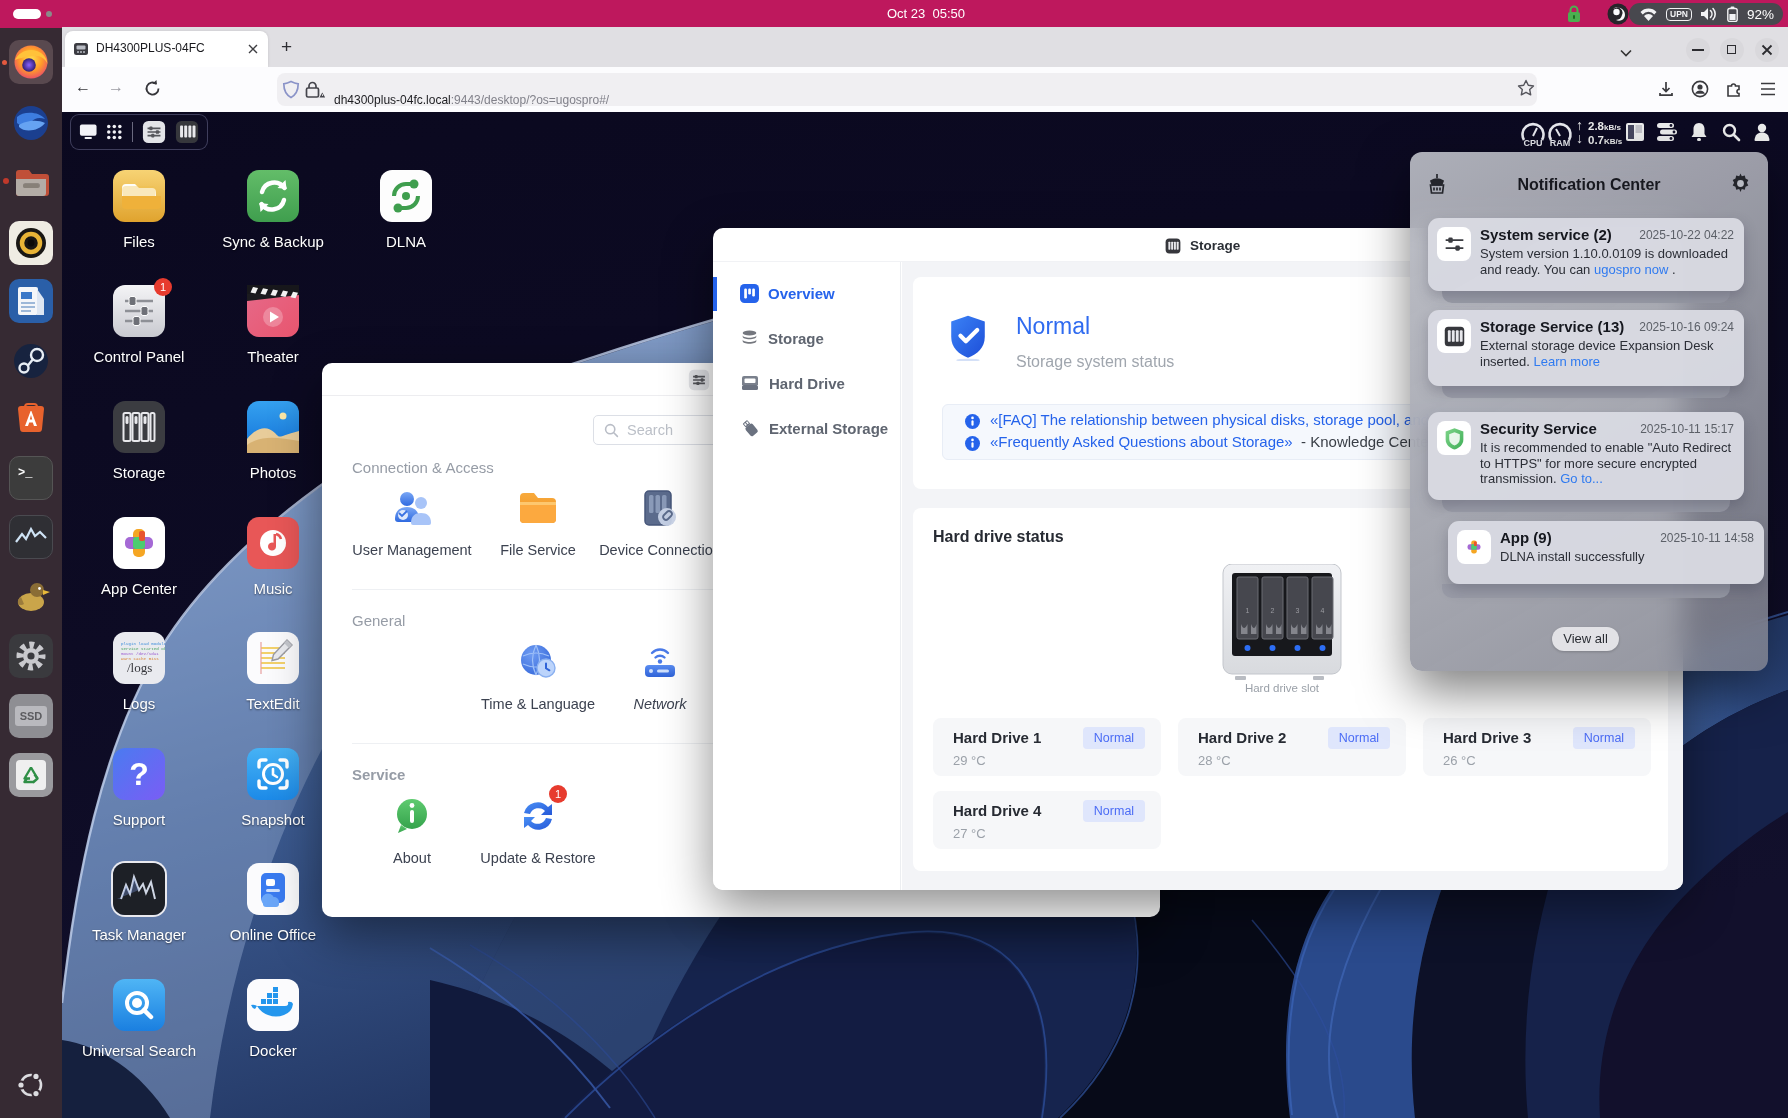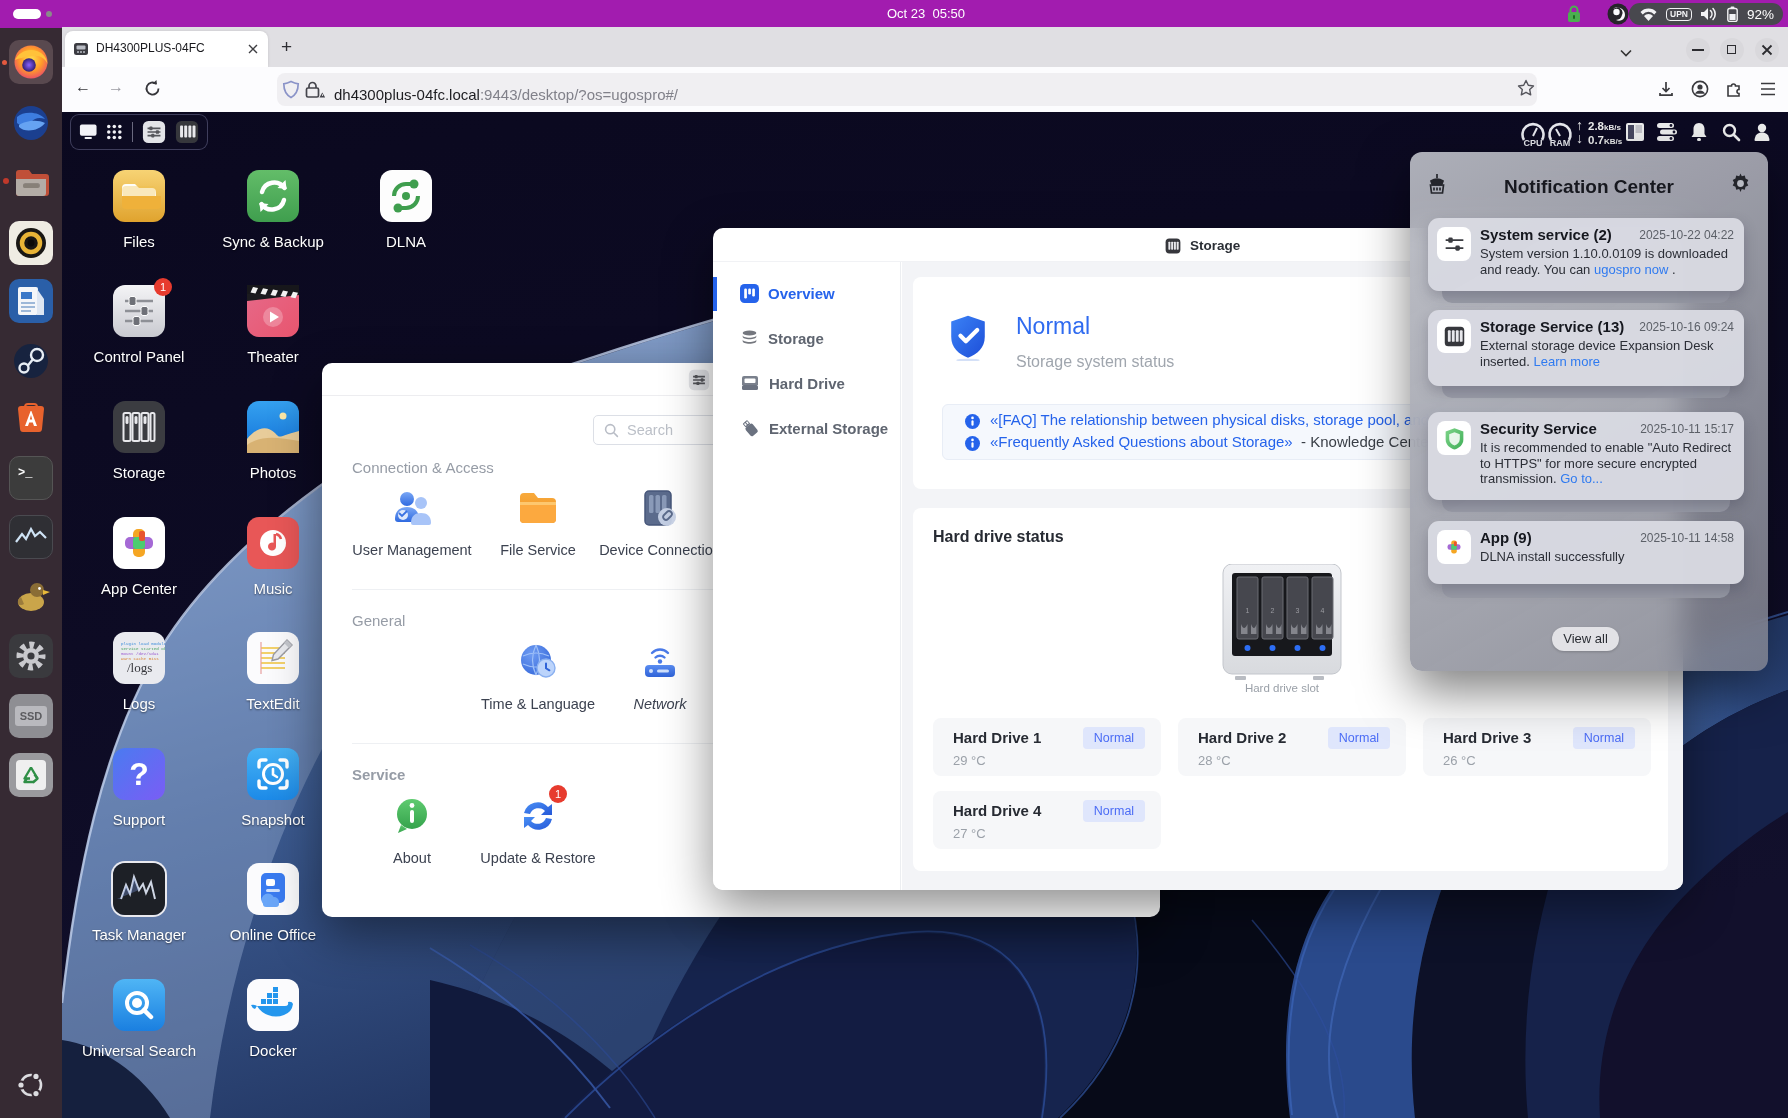--- a/index.html
+++ b/index.html
@@ -1,37 +1,37 @@
 <!DOCTYPE html>
 <html><head>
 <meta charset="utf-8">
 <style>
   * { margin:0; padding:0; box-sizing:border-box; }
   html,body { width:1788px; height:1118px; overflow:hidden; }
   body { font-family:"Liberation Sans", sans-serif; position:relative; background:#0c0a20; }
 
   
-  #topbar { position:absolute; left:0; top:0; width:1788px; height:28px; background:#a21caf; color:#fff; z-index:60; }
+  #topbar { position:absolute; left:0; top:0; width:1788px; height:28px; background:#be185d; color:#fff; z-index:60; }
   #topbar .pill { position:absolute; left:13px; top:9px; width:28px; height:10px; background:#fff; border-radius:5px; }
   #topbar .dot { position:absolute; left:46px; top:11px; width:6px; height:6px; background:#8a8a8a; border-radius:50%; }
   #topbar .clock { position:absolute; left:64px; width:1724px; top:0; height:28px; text-align:center; font-size:13px; line-height:28px; color:#fff; }
   #tray { position:absolute; right:5px; top:3px; height:22px; background:#48484e; border-radius:12px; display:flex; align-items:center; padding:0 9px 0 11px; gap:9px; }
   #topbar svg { display:block; }
 
   
   #tabbar { position:absolute; left:62px; top:27px; width:1726px; height:40px; background:#e0dfe3; z-index:60; }
   #tab { position:absolute; left:3px; top:4px; width:203px; height:36px; background:#fff; border-radius:8px 8px 0 0; box-shadow:0 0 3px rgba(0,0,0,.12); }
   #tab .t { position:absolute; left:31px; top:10px; font-size:12px; color:#19191d; }
   #newtab { position:absolute; left:219px; top:9px; font-size:19px; color:#2e2e33; font-weight:400; }
   #tabchev { position:absolute; left:1558px; top:16px; }
   .winbtn { position:absolute; top:38px; width:24px; height:24px; border-radius:50%; background:#d9d8dc; color:#2c2c30; text-align:center; z-index:61; }
   #urlbar { position:absolute; left:62px; top:67px; width:1726px; height:45px; background:#fcfcfe; z-index:60; }
   #urlfield { position:absolute; left:215px; top:6px; width:1260px; height:33px; background:#f0eff2; border-radius:8px; }
   .nav { position:absolute; top:11px; color:#35353a; }
-  #urltext { position:absolute; left:57px; top:13px; font-size:15px; color:#1d1d21; white-space:nowrap; }
+  #urltext { position:absolute; left:57px; top:20px; font-size:12px; color:#1d1d21; white-space:nowrap; }
   #urltext .g { color:#81818a; }
 
   
   #dock { position:absolute; left:0; top:28px; width:62px; height:1090px; background:#362a33; z-index:55; }
   .dkitem { position:absolute; left:9px; width:44px; height:44px; border-radius:10px; }
 
   
   #desk { position:absolute; left:62px; top:112px; width:1726px; height:1006px; z-index:5; }
   #wallpaper { position:absolute; left:0; top:0; z-index:0; }
 
@@ -1022,21 +1022,21 @@
 <div id="notif">
 
   <svg style="position:absolute; left:17px; top:21px;" width="20" height="22" viewBox="0 0 20 22">
       <g stroke="#25262c" stroke-width="1.7" fill="none">
         <path d="M10 1 v4"></path>
         <path d="M4 8 q6-4 12 0 l-1.5 4 h-9 Z" fill="#25262c"></path>
         <path d="M3.5 12 h13 l-1 8 h-11 Z"></path>
         <path d="M7 14.5 v3 M10 14.5 v3 M13 14.5 v3"></path>
       </g>
     </svg>
-  <div style="position:absolute; left:0; right:0; top:24px; text-align:center; font-size:19px; font-weight:bold; color:#17181f;">Notification Center</div>
+  <div style="position:absolute; left:0; right:0; top:24px; text-align:center; font-size:16px; font-weight:bold; color:#17181f;">Notification Center</div>
   <svg style="position:absolute; right:17px; top:21px;" width="21" height="21" viewBox="0 0 21 21">
       <g fill="#25262c">
         <path d="M10.5 0.5 l1.3 2.8 3-0.7 0.7 3 2.8 1.3 -1.4 2.8 1.4 2.8 -2.8 1.3 -0.7 3 -3-0.7 -1.3 2.8 -1.3-2.8 -3 0.7 -0.7-3 -2.8-1.3 1.4-2.8 -1.4-2.8 2.8-1.3 0.7-3 3 0.7 Z"></path>
       </g>
       <circle cx="10.5" cy="10.5" r="3.4" fill="#b9bbc3"></circle>
     </svg>
 
   <div class="ncstack" style="top:139px; height:12px;"></div>
   <div class="nccard" style="top:66px; height:73px;">
     <div class="ncicon">
@@ -1086,21 +1086,21 @@
           <path d="M13 1.5 L23 5 V14 C23 20 18.5 23.5 13 25.5 C7.5 23.5 3 20 3 14 V5 Z" fill="url(#nshield)"></path>
           <path d="M13 6 L19 8.2 V13.5 C19 17 16.5 19.5 13 21 C9.5 19.5 7 17 7 13.5 V8.2 Z" fill="#fff" opacity=".85"></path>
         </svg>
       </div>
     <div class="nctitle">Security Service</div>
     <div class="nctime">2025-10-11 15:17</div>
     <div class="ncbody">It is recommended to enable "Auto Redirect to HTTPS" for more secure encrypted transmission. <span class="nclink">Go to...</span></div>
   </div>
 
   <div class="ncstack" style="top:432px; height:14px;"></div>
-  <div class="nccard" style="top:369px; height:63px;">
+  <div class="nccard" style="top:369px; height:63px;margin-left:20px;">
     <div class="ncicon">
         <svg width="24" height="24" viewBox="0 0 52 52">
           <rect width="52" height="52" rx="12" fill="#fff"></rect>
           <g>
             <rect x="20" y="12" width="12" height="28" rx="5" fill="#f5a623"></rect>
             <rect x="12" y="20" width="28" height="12" rx="5" fill="#9b59d0" opacity=".9"></rect>
             <rect x="20" y="20" width="12" height="12" rx="3" fill="#4ccd70"></rect>
             <rect x="26" y="14" width="6" height="10" fill="#e8542e" rx="2"></rect>
           </g>
         </svg>

